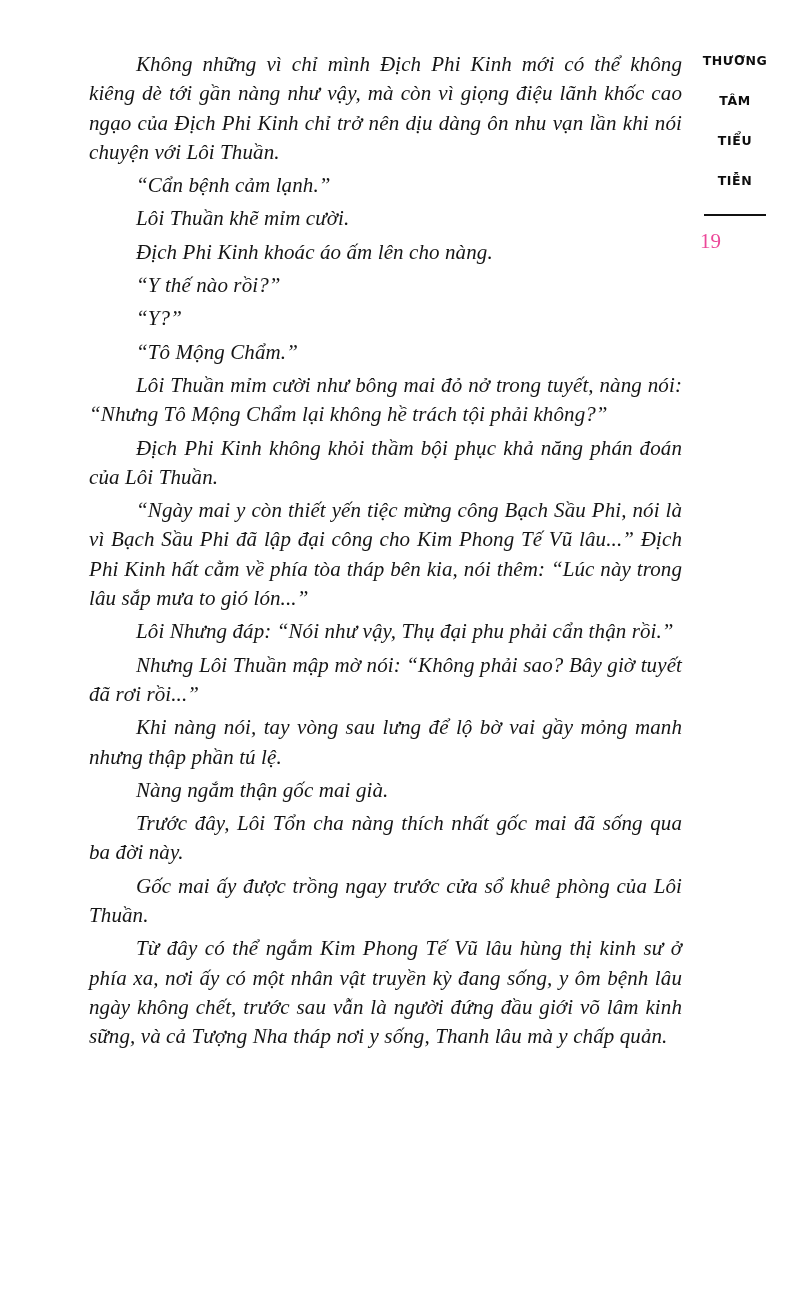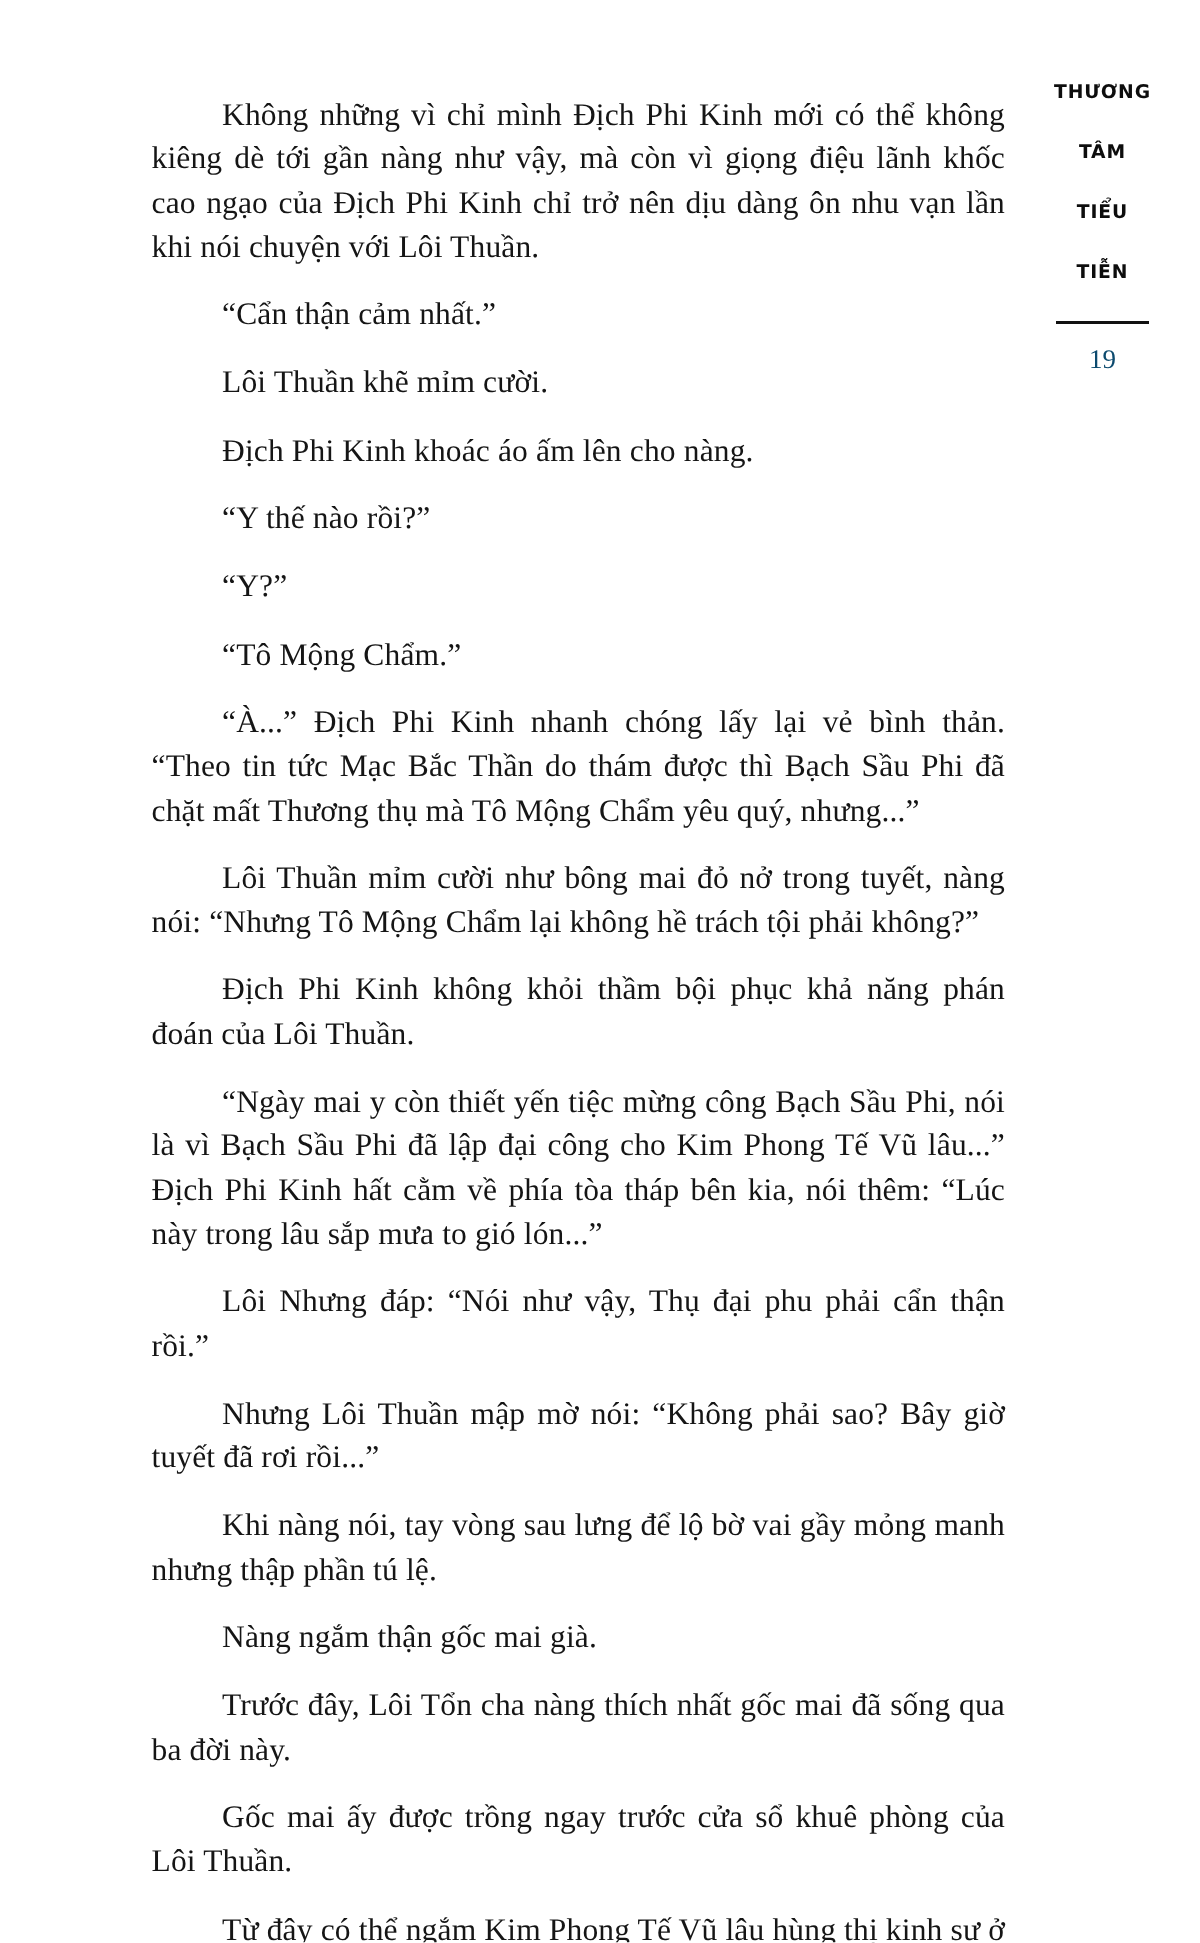--- a/index.html
+++ b/index.html
@@ -19,23 +19,24 @@
   .text-column {
     position: absolute;
     left: 85px;
     top: 46px;
     width: 601px;
     font-size: 21px;
     line-height: 29.3px;
     text-align: justify;
   }
   .para {
-    margin: 16px;
+    margin: 4px;
     text-indent: 47px;
     letter-spacing: 0.1px;
+    font-style: italic;
   }
   .sidebar {
     position: absolute;
     left: 700px;
     top: 54px;
     width: 70px;
     text-align: center;
   }
   .side-word {
     display: block;
@@ -50,39 +51,38 @@
   .side-rule {
     border: none;
     border-top: 2px solid #111111;
     width: 62px;
     margin: 0 auto;
   }
   .page-number {
     display: block;
     margin-top: 13px;
     font-family: "Liberation Serif", serif;
-    font-size: 18px;
-    color: #0c4a6e;
-    text-align: center;
+    font-size: 21px;
+    color: #ec4899;
+    text-align: left;
   }
 </style>
 </head>
 <body>
 
 <div class="page">
 
   <div class="text-column">
       <p class="para">Không những vì chỉ mình Địch Phi Kinh mới có thể không kiêng dè tới gần nàng như vậy, mà còn vì giọng điệu lãnh khốc cao ngạo của Địch Phi Kinh chỉ trở nên dịu dàng ôn nhu vạn lần khi nói chuyện với Lôi Thuần.</p>
-      <p class="para">“Cẩn thận cảm nhất.”</p>
+      <p class="para">“Cẩn bệnh cảm lạnh.”</p>
       <p class="para">Lôi Thuần khẽ mỉm cười.</p>
       <p class="para">Địch Phi Kinh khoác áo ấm lên cho nàng.</p>
       <p class="para">“Y thế nào rồi?”</p>
       <p class="para">“Y?”</p>
       <p class="para">“Tô Mộng Chẩm.”</p>
-      <p class="para">“À...” Địch Phi Kinh nhanh chóng lấy lại vẻ bình thản. “Theo tin tức Mạc Bắc Thần do thám được thì Bạch Sầu Phi đã chặt mất Thương thụ mà Tô Mộng Chẩm yêu quý, nhưng...”</p>
       <p class="para">Lôi Thuần mỉm cười như bông mai đỏ nở trong tuyết, nàng nói: “Nhưng Tô Mộng Chẩm lại không hề trách tội phải không?”</p>
       <p class="para">Địch Phi Kinh không khỏi thầm bội phục khả năng phán đoán của Lôi Thuần.</p>
       <p class="para">“Ngày mai y còn thiết yến tiệc mừng công Bạch Sầu Phi, nói là vì Bạch Sầu Phi đã lập đại công cho Kim Phong Tế Vũ lâu...” Địch Phi Kinh hất cằm về phía tòa tháp bên kia, nói thêm: “Lúc này trong lâu sắp mưa to gió lón...”</p>
       <p class="para">Lôi Nhưng đáp: “Nói như vậy, Thụ đại phu phải cẩn thận rồi.”</p>
       <p class="para">Nhưng Lôi Thuần mập mờ nói: “Không phải sao? Bây giờ tuyết đã rơi rồi...”</p>
       <p class="para">Khi nàng nói, tay vòng sau lưng để lộ bờ vai gầy mỏng manh nhưng thập phần tú lệ.</p>
       <p class="para">Nàng ngắm thận gốc mai già.</p>
       <p class="para">Trước đây, Lôi Tổn cha nàng thích nhất gốc mai đã sống qua ba đời này.</p>
       <p class="para">Gốc mai ấy được trồng ngay trước cửa sổ khuê phòng của Lôi Thuần.</p>
       <p class="para">Từ đây có thể ngắm Kim Phong Tế Vũ lâu hùng thị kinh sư ở phía xa, nơi ấy có một nhân vật truyền kỳ đang sống, y ôm bệnh lâu ngày không chết, trước sau vẫn là người đứng đầu giới võ lâm kinh sững, và cả Tượng Nha tháp nơi y sống, Thanh lâu mà y chấp quản.</p>

